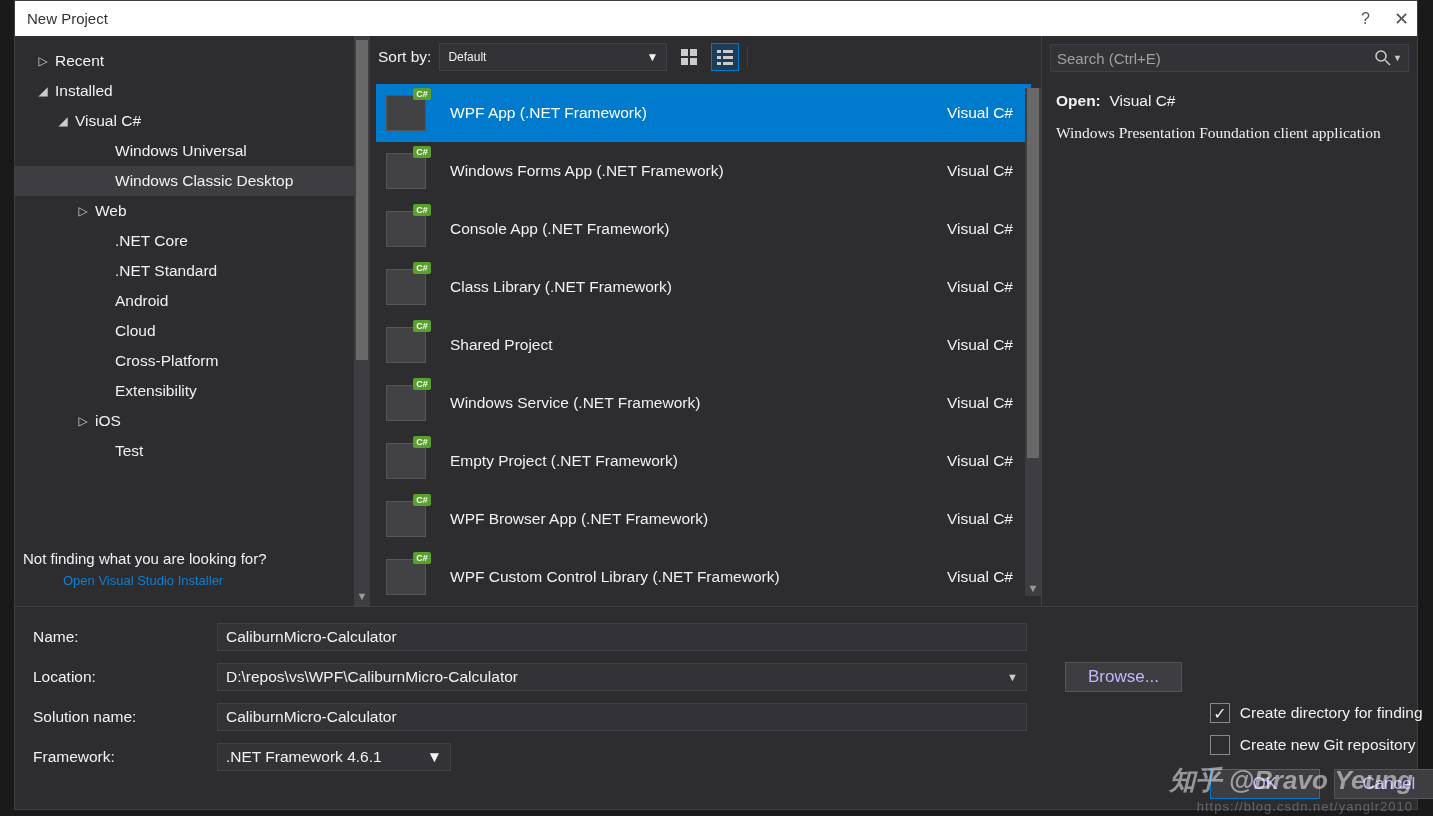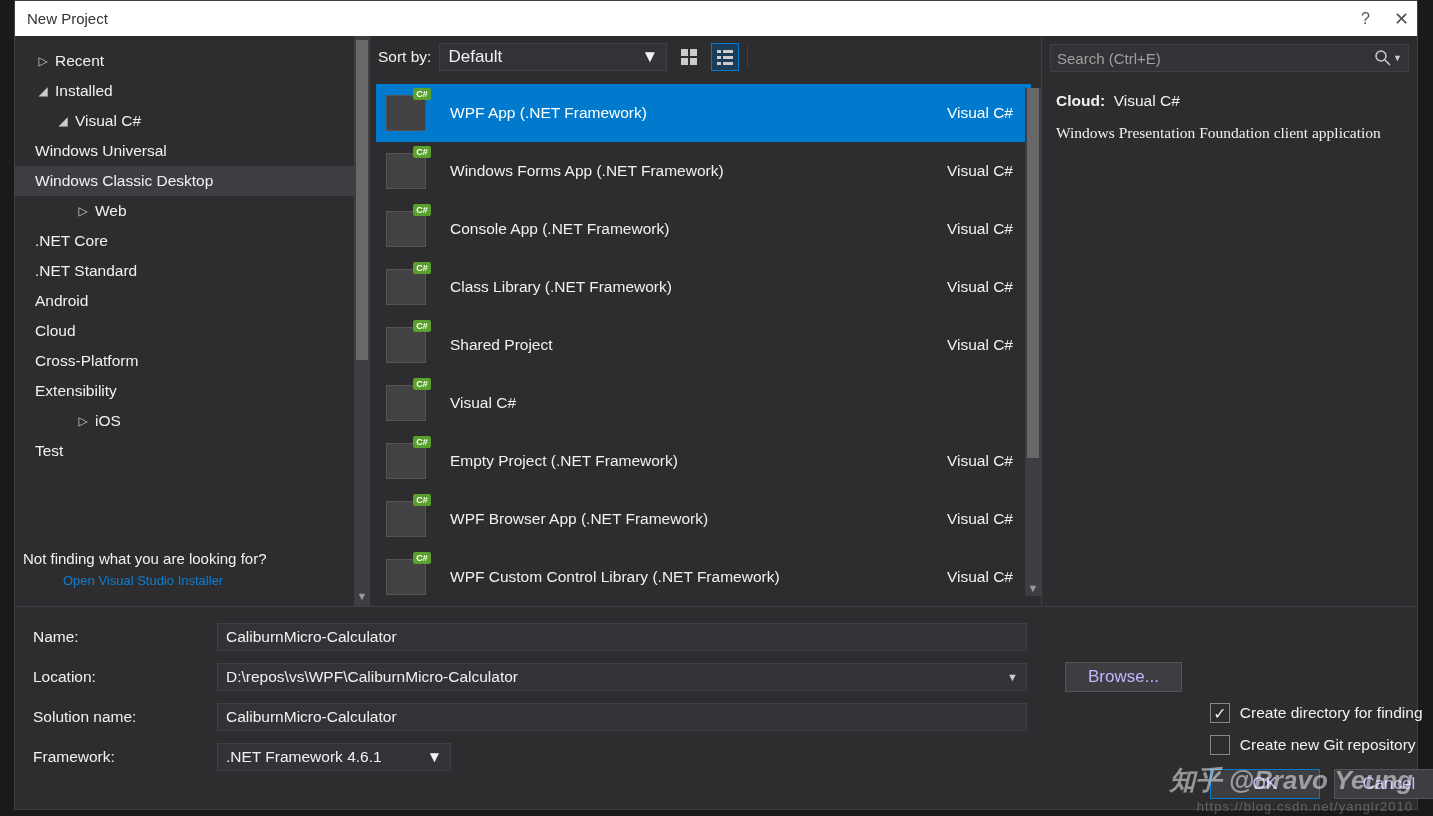--- a/index.html
+++ b/index.html
@@ -13,31 +13,31 @@
 .body { flex: 1; display: flex; flex-direction: column; background: #2d2d30; }
 .upper { flex: 1; display: flex; min-height: 0; }
 .sidebar { width: 355px; display: flex; flex-direction: column; background: #2d2d30; position: relative; }
 .tree { flex: 1; overflow: hidden; padding-top: 10px; }
 .tree-item { color: #f1f1f1; font-size: 15.5px; height: 30px; display: flex; align-items: center; cursor: default; }
 .tree-item.selected { background: #3e3e42; }
 .exp { display: inline-block; width: 16px; text-align: center; font-size: 12px; color: #ccc; margin-right: 4px; }
 .ind0 { padding-left: 20px; }
 .ind1 { padding-left: 40px; }
 .ind2 { padding-left: 60px; }
-.ind3 { }
+.ind3 { padding-left: 80px; }
 .sidebar-scroll { position: absolute; right: 0; top: 0; width: 16px; height: 100%; background: #3e3e42; }
 .sidebar-thumb { position: absolute; top: 4px; left: 2px; width: 12px; height: 320px; background: #686868; }
 .sidebar-down { position: absolute; bottom: 4px; left: 0; width: 16px; text-align: center; color: #999; font-size: 11px; }
 .sidebar-footer { padding: 8px 0 18px 8px; }
 .sidebar-footer .hint { color: #f1f1f1; font-size: 15px; margin-bottom: 6px; }
 .sidebar-footer .link { color: #0e7fd1; font-size: 13px; margin-left: 40px; }
 .center { flex: 1; display: flex; flex-direction: column; min-width: 0; }
 .center-head { height: 42px; display: flex; align-items: center; padding: 0 8px; gap: 8px; }
 .center-head .label { color: #f1f1f1; font-size: 15.5px; }
-.sort-sel { background: #333337; border: 1px solid #3f3f46; color: #f1f1f1; font-size: 17px; height: 28px; width: 228px; display: flex; align-items: center; padding: 0 8px; justify-content: space-between; }
+.sort-sel { background: #333337; border: 1px solid #3f3f46; color: #f1f1f1; font-size: 12px; height: 28px; width: 228px; display: flex; align-items: center; padding: 0 8px; justify-content: space-between; }
 .view-btn { width: 28px; height: 28px; display: flex; align-items: center; justify-content: center; }
 .view-btn.active { border: 1px solid #007acc; background: #1c3d5a; }
 .vsep { width: 1px; height: 22px; background: #3f3f46; }
 .template-list { flex: 1; overflow: hidden; position: relative; padding: 6px 10px 0 6px; }
 .tpl { height: 58px; display: flex; align-items: center; gap: 20px; padding: 0 18px 0 6px; color: #f1f1f1; font-size: 15.5px; }
 .tpl.selected { background: #007acc; color: #fff; }
 .tpl .iconbox { width: 48px; height: 48px; display: flex; align-items: center; justify-content: center; position: relative; }
 .tpl .iconshape { width: 40px; height: 36px; background: #424245; border: 1px solid #555; }
 .tpl .badge { position: absolute; top: -1px; right: -1px; width: 18px; height: 12px; background: #5aa02c; color: #fff; font-size: 9px; font-weight: bold; display: flex; align-items: center; justify-content: center; border-radius: 2px; }
 .tpl .name { flex: 1; }
@@ -218,20 +218,21 @@
                 <div class="badge">C#</div>
               </div>
               <div class="name">Shared Project</div>
               <div class="lang">Visual C#</div>
             </div>
             <div class="tpl">
               <div class="iconbox">
                 <div class="iconshape"></div>
                 <div class="badge">C#</div>
               </div>
+              <div class="name">Windows Service (.NET Framework)</div>
               <div class="lang">Visual C#</div>
             </div>
             <div class="tpl">
               <div class="iconbox">
                 <div class="iconshape"></div>
                 <div class="badge">C#</div>
               </div>
               <div class="name">Empty Project (.NET Framework)</div>
               <div class="lang">Visual C#</div>
             </div>
@@ -265,21 +266,21 @@
             <span>
               <svg width="16" height="16">
                   <circle cx="6" cy="6" r="5" stroke="#ccc" fill="none" stroke-width="1.5"></circle>
                   <line x1="10" y1="10" x2="15" y2="15" stroke="#ccc" stroke-width="1.5"></line>
                 </svg>
             </span>
             <span style="color:#ccc;font-size:9px;">▼</span>
           </span>
         </div>
         <div class="desc">
-          <span class="typ">Cloud:</span>
+          <span class="typ">Open:</span>
           &nbsp;<span>Visual C#</span>
           <div style="margin-top:6px;font-family:Liberation Serif, serif;">Windows Presentation Foundation client application</div>
         </div>
       </div>
     </div>
 
     <div class="lower">
       <div style="display:flex;">
         <div style="flex:1;">
           <div class="form-row">

